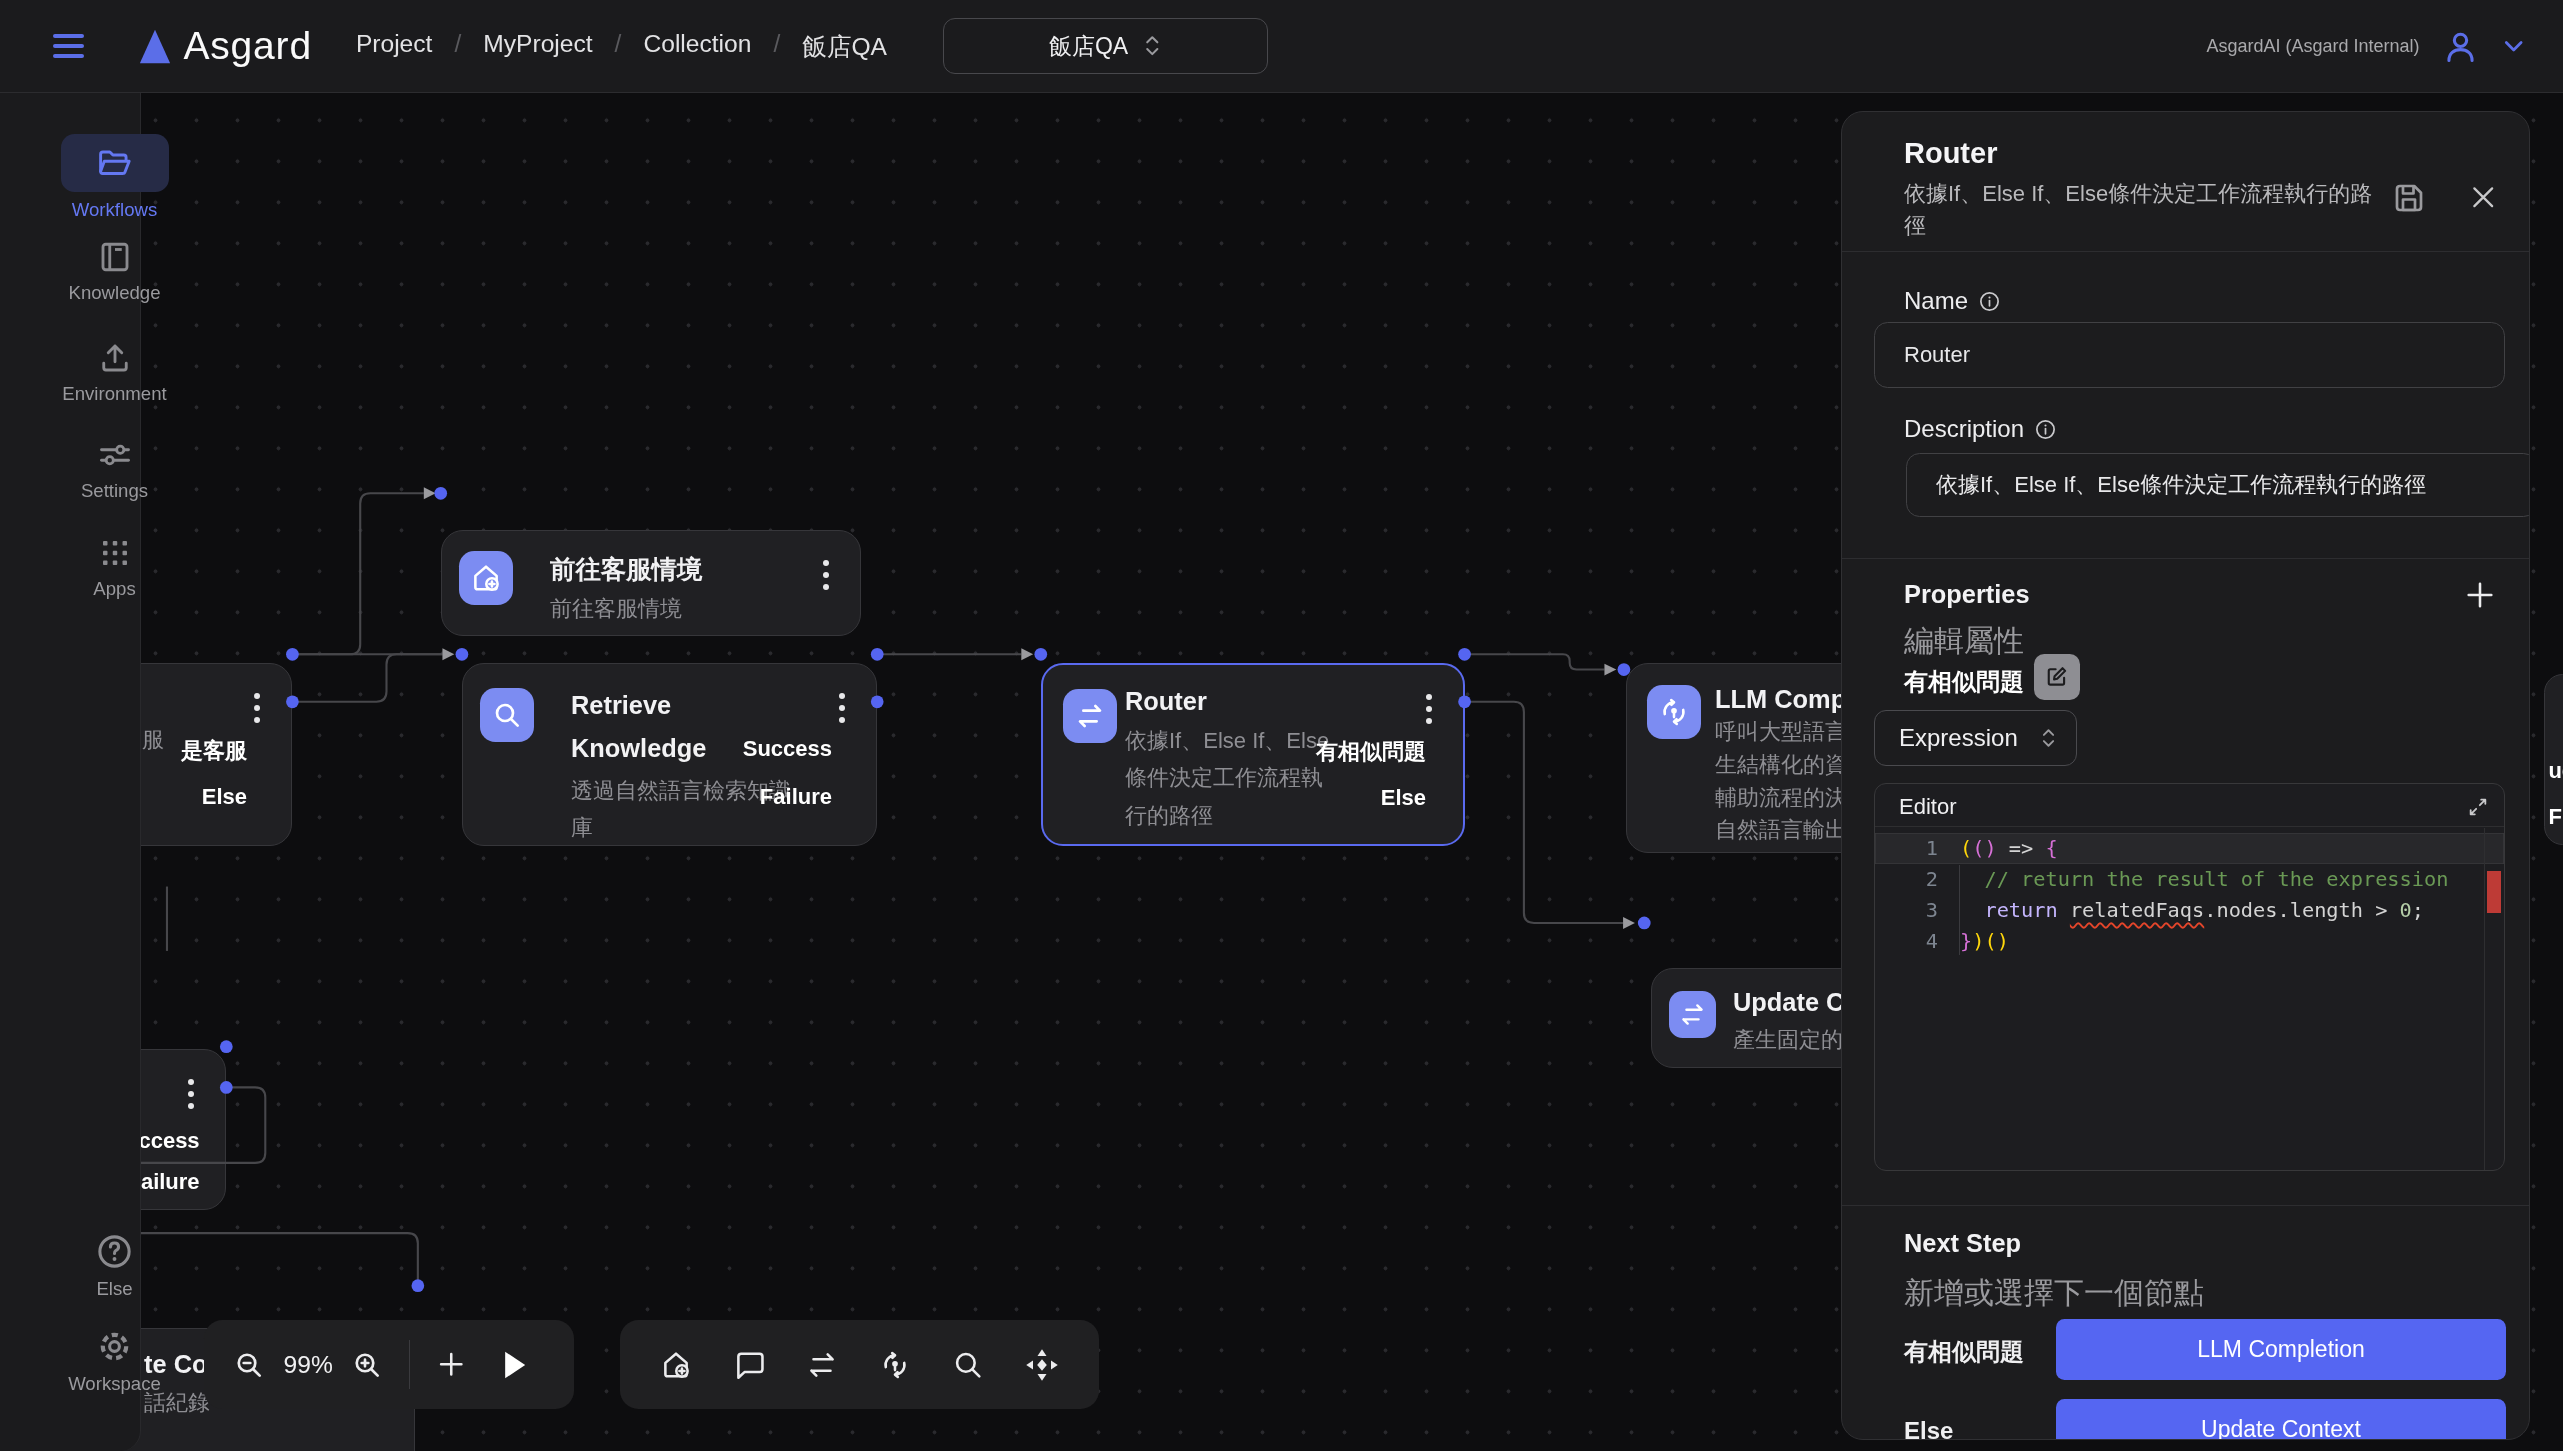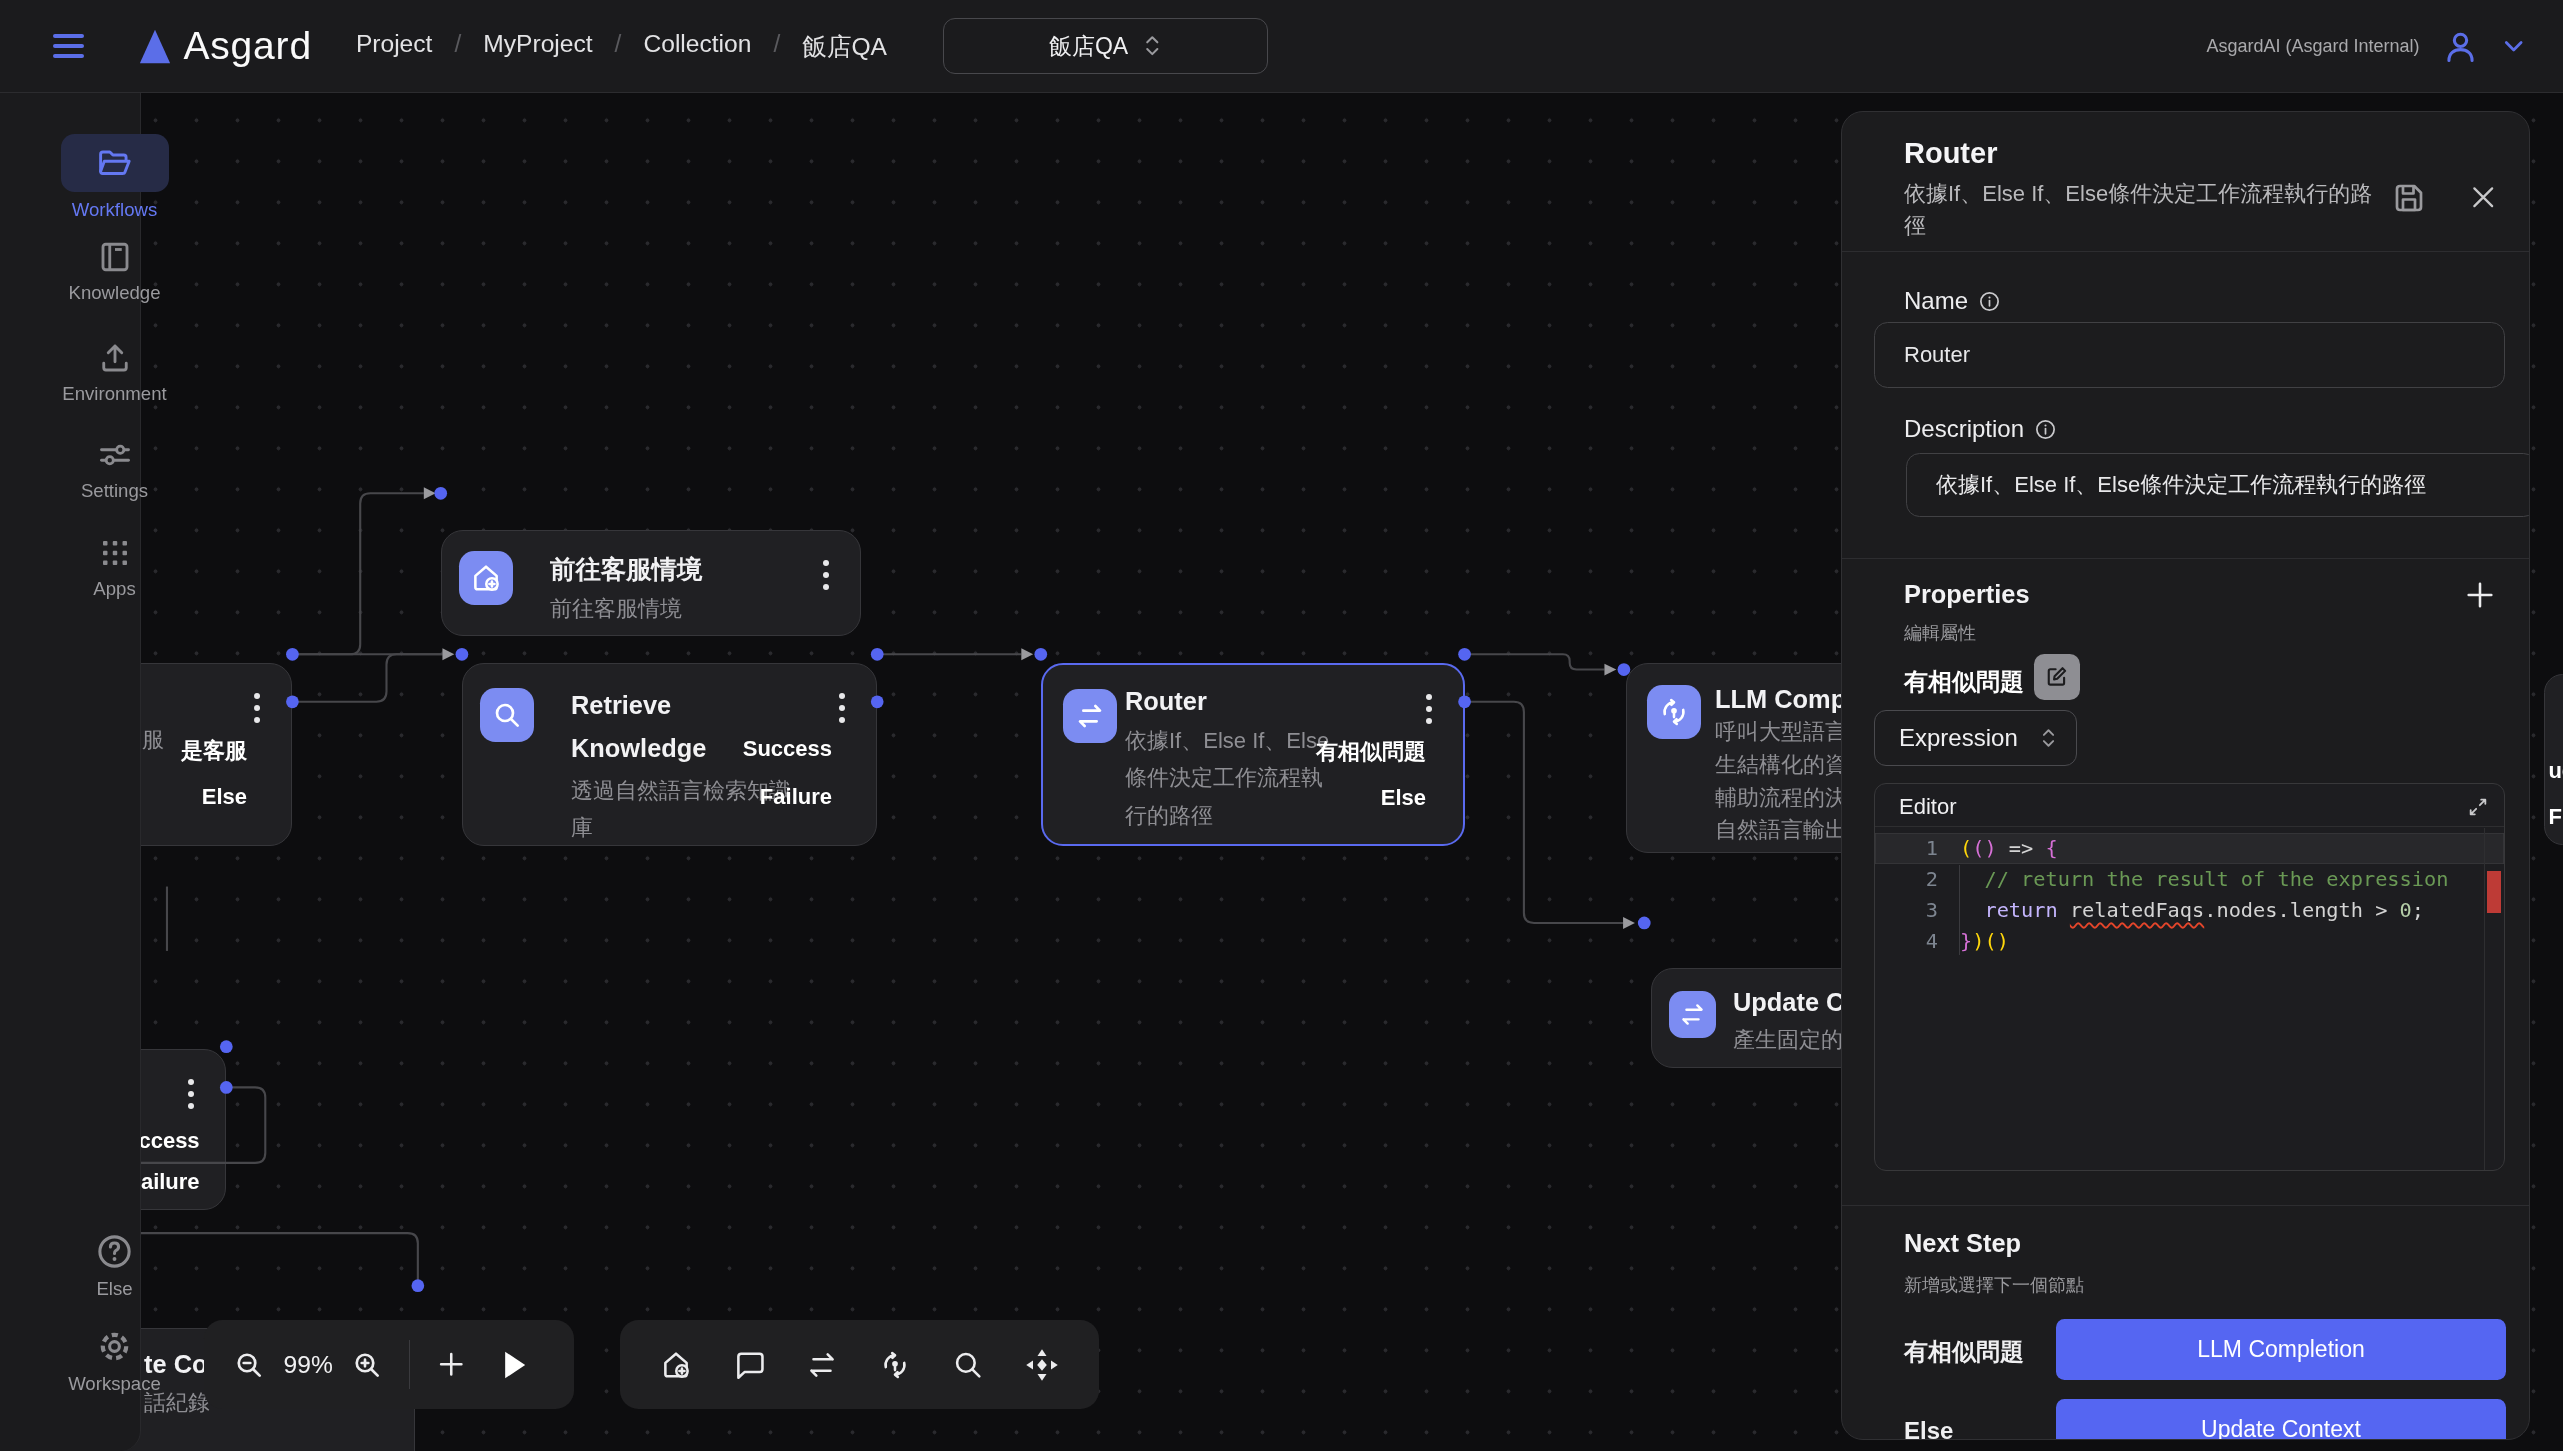--- a/index.html
+++ b/index.html
@@ -51,21 +51,21 @@
 
   
   .panel{position:absolute;left:1841px;top:111px;width:689px;height:1329px;background:#1c1c1e;border:0.8px solid #303033;border-radius:22px;z-index:40;overflow:hidden;box-sizing:border-box;}
   .p-abs{position:absolute;}
   .p-title{font-size:29px;font-weight:700;color:#f5f5f7;}
   .p-sub{font-size:22px;color:#b9b9bc;line-height:32px;width:487px;}
   .p-div{position:absolute;left:0;width:689px;border-top:0.8px solid #2d2d30;}
   .p-label{font-size:24px;color:#ededef;display:flex;align-items:center;gap:10.2px;}
   .p-input{position:absolute;width:631px;height:66px;background:transparent;border:1.3px solid #414144;border-radius:13.6px;color:#e8e8ea;font-size:22px;padding:0 0 0 29px;box-sizing:border-box;font-family:"Liberation Sans",sans-serif;outline:none;}
   .sec-title{font-size:25.4px;font-weight:600;color:#f2f2f4;}
-  .sec-sub{font-size:18px;color:#9a9a9e;}
+  .sec-sub{font-size:30px;color:#9a9a9e;}
   .prop-name{font-size:24px;font-weight:700;color:#fff;}
   .edit-btn{position:absolute;width:46px;height:46px;border-radius:10.2px;background:#8e8e93;display:flex;align-items:center;justify-content:center;cursor:pointer;}
   .type-select{position:absolute;width:203px;height:56px;border:1.3px solid #4a4a4e;border-radius:12px;display:flex;align-items:center;justify-content:space-between;padding:0 18.6px 0 24px;color:#f0f0f2;font-size:24px;cursor:pointer;box-sizing:border-box;}
   .next-label{font-size:24px;font-weight:600;color:#f0f0f2;}
   .step-btn{position:absolute;left:214px;width:450px;height:61px;background:#5566f2;border:none;border-radius:8.5px;color:#fff;font-size:23px;font-family:"Liberation Sans",sans-serif;cursor:pointer;}
 
   
   .editor{position:absolute;left:32px;top:671px;width:631px;height:388px;background:#1d1d20;border:1.3px solid #38383a;border-radius:12px;box-sizing:border-box;overflow:hidden;}
   .ed-head{position:absolute;left:0;top:0;width:100%;height:42px;border-bottom:0.8px solid #2e2e30;}
   .ed-title{position:absolute;left:24px;top:10.2px;font-size:22px;color:#f0f0f2;}

